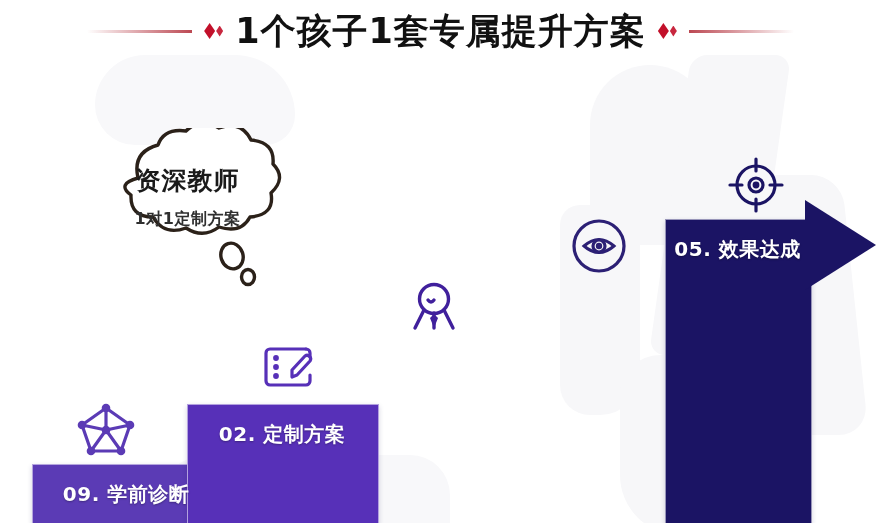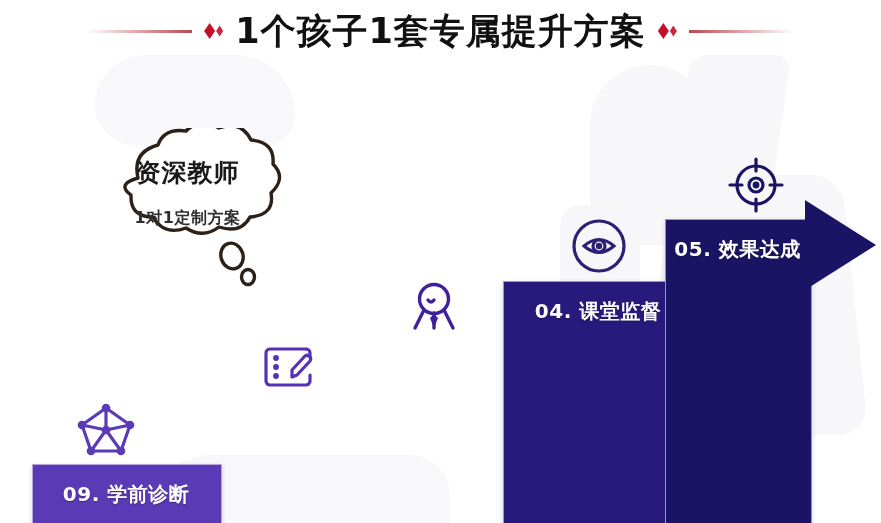--- a/index.html
+++ b/index.html
@@ -169,41 +169,41 @@
     position: absolute;
     left: 80px;
     top: 128px;
     width: 215px;
     height: 160px;
     z-index: 5;
   }
   #bubble-text {
     position: absolute;
     left: 0;
-    top: 28px;
+    top: 36px;
     width: 215px;
     text-align: center;
     z-index: 6;
   }
   #bubble-title {
     font-size: 25px;
     font-weight: bold;
     color: #1a1a1a;
     letter-spacing: 1px;
     font-family: "DejaVu Sans", "Liberation Sans", sans-serif;
     display: block;
   }
   #bubble-sub {
     font-size: 16px;
     font-weight: bold;
     color: #2f2f2f;
     letter-spacing: 0.5px;
     font-family: "DejaVu Sans", "Liberation Sans", sans-serif;
     display: block;
-    margin-top: 19px;
+    margin-top: 12px;
   }
 </style>
 </head>
 <body>
 
 <div id="watermark-left"></div>
 <div id="watermark">
   <div class="wm-shape wm-a"></div>
   <div class="wm-shape wm-b"></div>
   <div class="wm-shape wm-c"></div>
@@ -226,26 +226,26 @@
   <div class="rule rule-right"></div>
 </div>
 
 <div id="staircase">
 
   <div class="step" style="left:32px; top:464px; width:188px; height:59px;">
     <div class="step-body" style="background:#5b3bb5;"></div>
     <div class="step-label">09. 学前诊断</div>
   </div>
 
-
-
-  <div class="step" style="left:503px; top:281px; width:190px; height:242px;">
-    <div class="step-body" style="background:#281a7d;"></div>
-    <div class="step-label">04. 课堂监督</div>
-  </div>
+  <div class="step" style="left:187px; top:404px; width:190px; height:119px;">
+    <div class="step-body" style="background:#5730b8;"></div>
+    <div class="step-label">02. 定制方案</div>
+  </div>
+
+
 
   <div class="step" style="left:665px; top:219px; width:145px; height:304px;">
     <div class="step-body" style="background:#1b1464;"></div>
     <div class="step-label">05. 效果达成</div>
   </div>
 
   <div id="arrow-head"></div>
 
   <div class="step-icon" style="left:75px; top:400px;">
     <svg width="62" height="58" viewBox="0 0 62 58">

